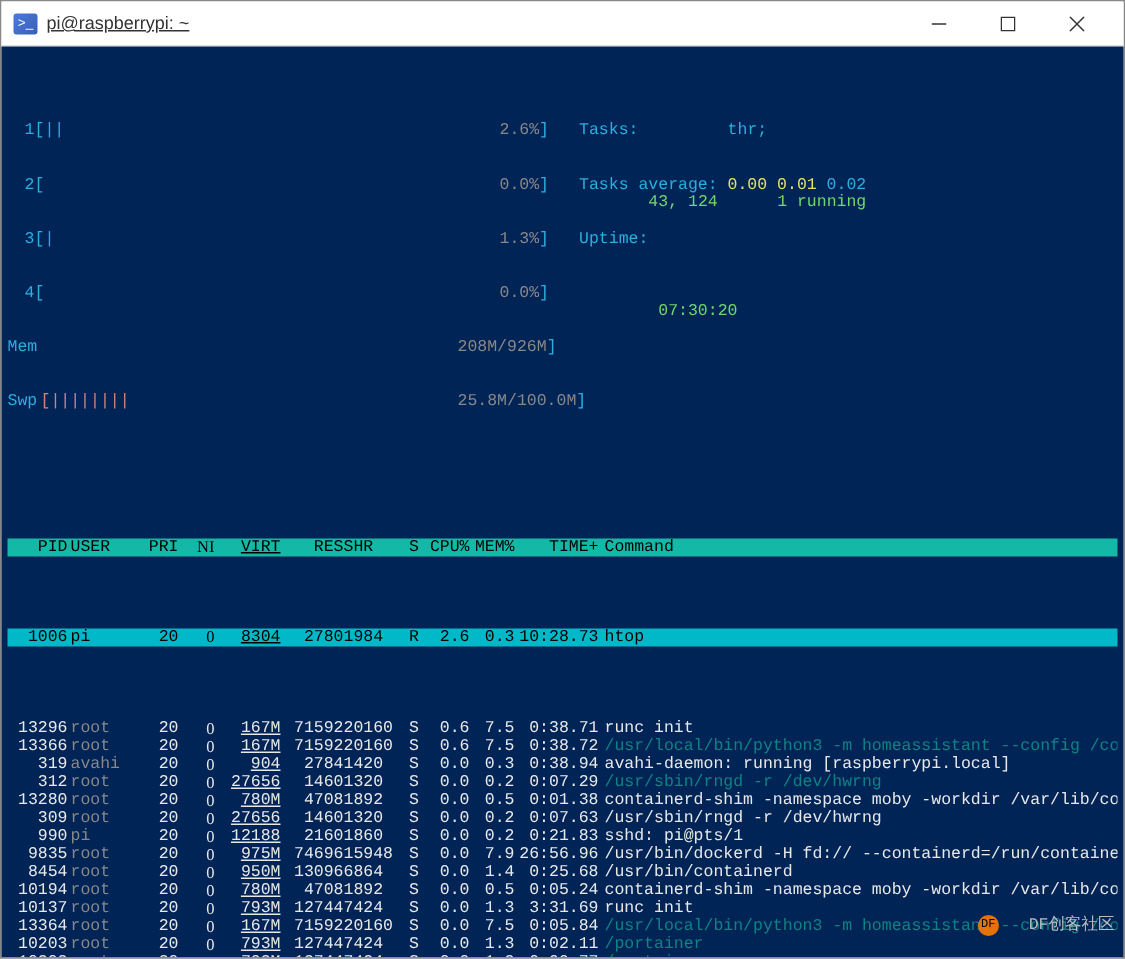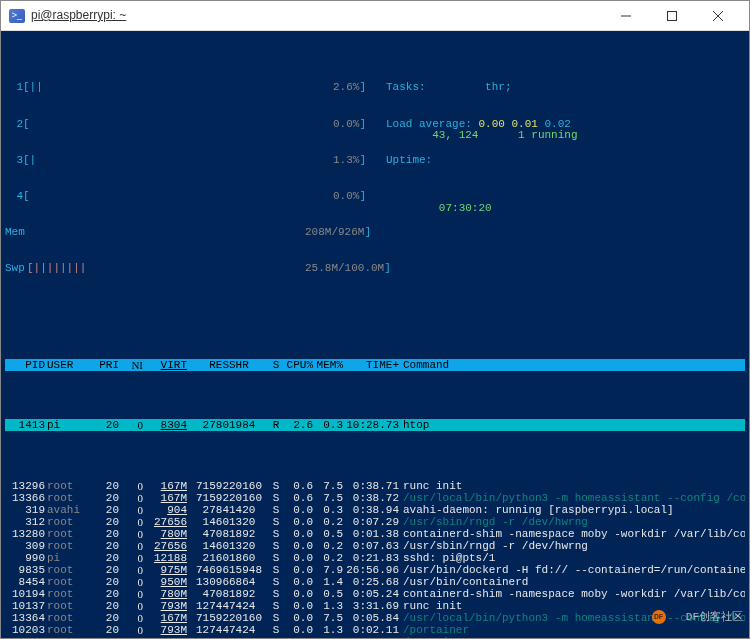--- a/index.html
+++ b/index.html
@@ -66,21 +66,21 @@
   .row { display: flex; height: 12px; line-height: 12px; }
   .cyan { color: #2aafde; }
   .green { color: #6ed86e; margin-top: 48px; }
   .yellow { color: #e0e06a; }
   .white { color: #e8e8e8; }
   .gray { color: #888; }
   .teal { color: #0e8383; }
   .red { color: #d08080; }
 
   .hdrrow {
-    background: #0ea5e9;
+    background: #14b8a6;
     color: #000;
     height: 12px;
     line-height: 12px;
     display: flex;
   }
   .selrow {
     background: #00b8c8;
     color: #000;
     height: 12px;
     line-height: 12px;
@@ -162,21 +162,21 @@
       <span> </span><span class="green">43,</span>
       <span> </span><span class="green">124</span>
       <span> </span><span class="cyan">thr;</span>
       <span> </span><span class="green">1 running</span>
     </div>
     <div class="row">
       <span style="width:18px;text-align:right" class="cyan">2</span>
       <span style="width:310px" class="cyan">[</span>
       <span class="gray">0.0%</span><span class="cyan">]</span>
       <span style="width:20px"></span>
-      <span class="cyan">Load average:</span>
+      <span class="cyan">Tasks average:</span>
       <span> </span><span class="yellow">0.00</span>
       <span> </span><span class="yellow">0.01</span>
       <span> </span><span class="cyan">0.02</span>
     </div>
     <div class="row">
       <span style="width:18px;text-align:right" class="cyan">3</span>
       <span style="width:310px" class="cyan">[|</span>
       <span class="gray">1.3%</span><span class="cyan">]</span>
       <span style="width:20px"></span>
       <span class="cyan">Uptime:</span>
@@ -210,21 +210,21 @@
       <span class="c-shr">SHR</span>
       <span class="c-s">S</span>
       <span class="c-cpu">CPU%</span>
       <span class="c-mem">MEM%</span>
       <span class="c-time">TIME+</span>
       <span class="c-cmd">Command</span>
     </div>
 
     
     <div class="selrow">
-      <span class="c-pid">1413</span>
+      <span class="c-pid">1006</span>
       <span class="c-user">pi</span>
       <span class="c-pri">20</span>
       <span class="c-ni">0</span>
       <span class="c-virt">8304</span>
       <span class="c-res">2780</span>
       <span class="c-shr">1984</span>
       <span class="c-s">R</span>
       <span class="c-cpu">2.6</span>
       <span class="c-mem">0.3</span>
       <span class="c-time">10:28.73</span>

